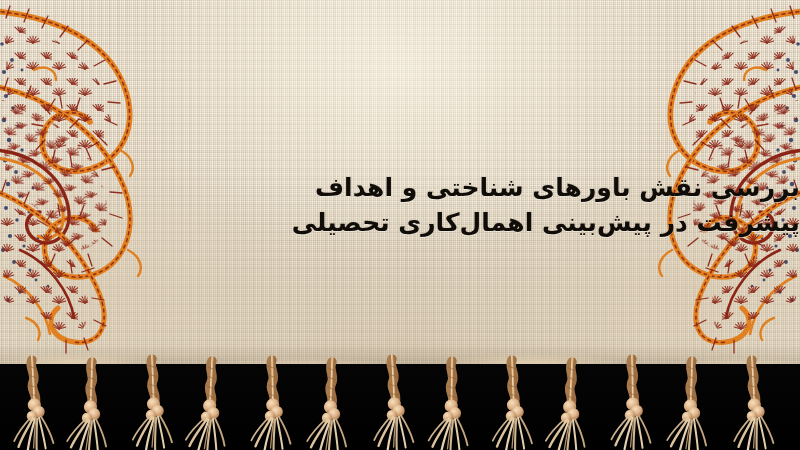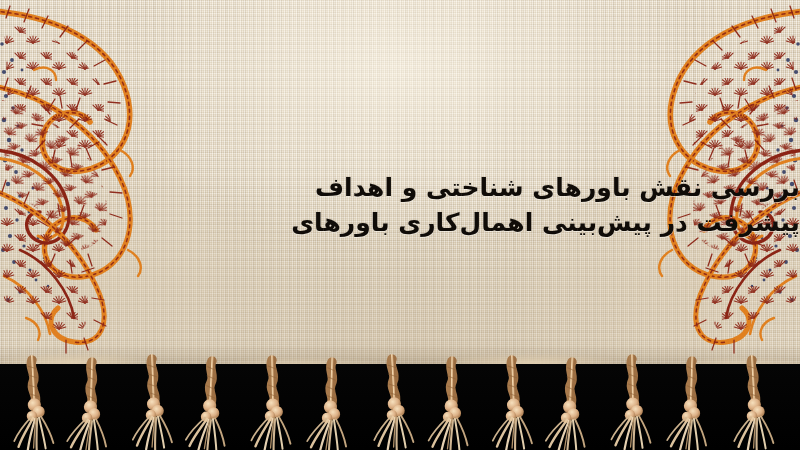--- a/index.html
+++ b/index.html
@@ -353,21 +353,21 @@
     <g fill="none" stroke="#e08020" stroke-width="2.4" stroke-linecap="round">
       <path d="M120 150 C 132 156, 136 168, 130 176"></path>
       <path d="M128 250 C 140 256, 144 268, 138 276"></path>
       <path d="M34 70  C 46 64, 56 70, 56 80"></path>
       <path d="M26 318 C 38 322, 42 332, 38 340"></path>
     </g>
   </svg>
 
   <div class="title-block">
     <div class="title-line">بررسی نقش باورهای شناختی و اهداف</div>
-    <div class="title-line">پیشرفت در پیش‌بینی اهمال‌کاری باورهای</div>
+    <div class="title-line">پیشرفت در پیش‌بینی اهمال‌کاری تحصیلی</div>
   </div>
 
   <div class="blackband"></div>
 
   <svg class="fringe" viewBox="0 0 800 98" width="800" height="98">
     <defs>
       <linearGradient id="cord" x1="0" y1="0" x2="1" y2="0">
         <stop offset="0" stop-color="#b3approx"></stop>
       </linearGradient>
       <linearGradient id="cordg" x1="0" y1="0" x2="1" y2="0">

